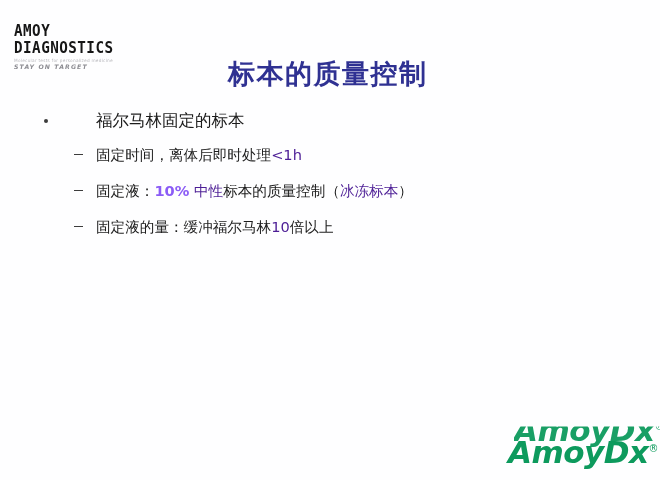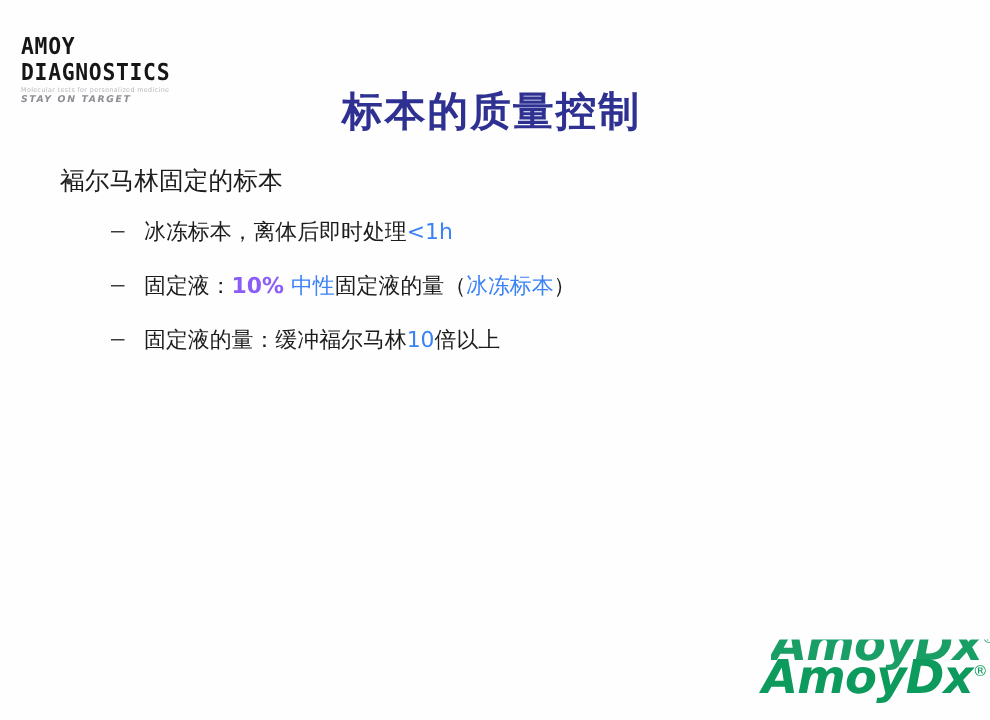--- a/index.html
+++ b/index.html
@@ -71,21 +71,21 @@
   
   #body {
     position: absolute;
     left: 0;
     top: 104px;
     width: 660px;
   }
 
   .lvl1 {
     position: relative;
-    padding-left: 40px;
+    padding-left: 96px;
     font-size: 16.5px;
     color: #1c1c1c;
     height: 33px;
     line-height: 33px;
     white-space: nowrap;
   }
   .lvl1 .dot {
     position: absolute;
     left: 44px;
     top: 15px;
@@ -106,21 +106,21 @@
   }
   .lvl2 .dash {
     position: absolute;
     left: 74px;
     top: 17px;
     width: 9px;
     height: 1.4px;
     background: #3c3c3c;
   }
 
-  .red { color: #3b82f6; }
+  .red { color: #4c1d95; }
   .red-b { color: #8b5cf6; font-weight: bold; }
 
   
   #amoydx {
     position: absolute;
     left: 508px;
     top: 412px;
     width: 142px;
     height: 62px;
   }
@@ -160,22 +160,22 @@
     <div class="b-line1">AMOY</div>
     <div class="b-line2">DIAGNOSTICS</div>
     <div class="b-tag1">Molecular tests for personalized medicine</div>
     <div class="b-tag2">STAY ON TARGET</div>
   </div>
 
   <div id="title">标本的质量控制</div>
 
   <div id="body">
       <div class="lvl1"><span class="dot"></span><span>福尔马林固定的标本</span></div>
-      <div class="lvl2"><span class="dash"></span><span>冰冻标本，离体后即时处理</span><span class="red">&lt;1h</span></div>
-      <div class="lvl2"><span class="dash"></span><span>固定液：</span><span class="red-b">10%</span><span class="red"> 中性</span><span>固定液的量（</span><span class="red">冰冻标本</span><span>）</span></div>
+      <div class="lvl2"><span class="dash"></span><span>固定时间，离体后即时处理</span><span class="red">&lt;1h</span></div>
+      <div class="lvl2"><span class="dash"></span><span>固定液：</span><span class="red-b">10%</span><span class="red"> 中性</span><span>标本的质量控制（</span><span class="red">冰冻标本</span><span>）</span></div>
       <div class="lvl2"><span class="dash"></span><span>固定液的量：缓冲福尔马林</span><span class="red">10</span><span>倍以上</span></div>
     </div>
 
   <div id="amoydx">
     <div class="adx adx-ghost">
       <span>AmoyDx</span><sup>®</sup>
     </div>
     <div class="adx adx-main">
       <span>AmoyDx</span><sup>®</sup>
     </div>

